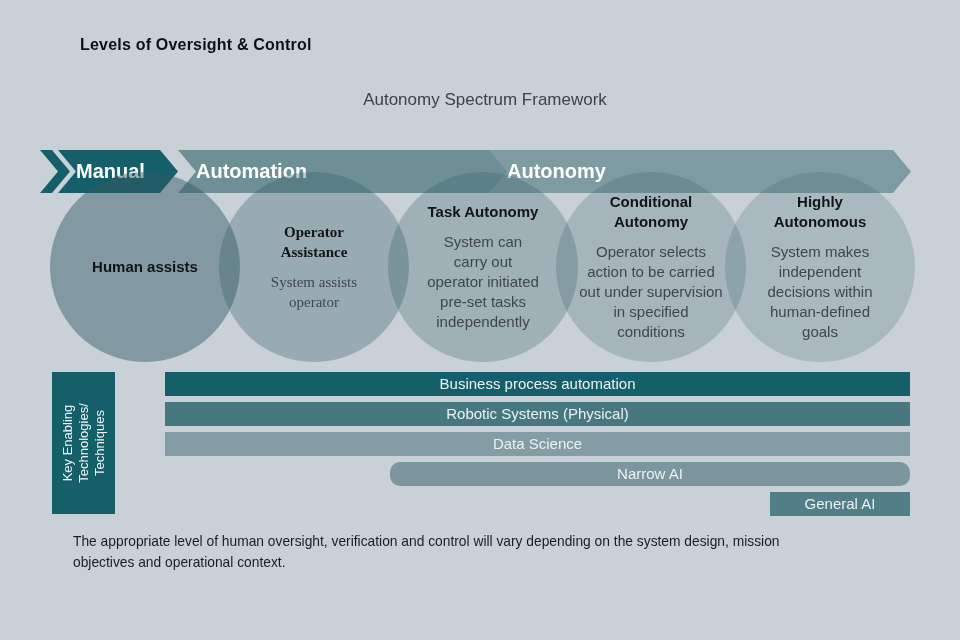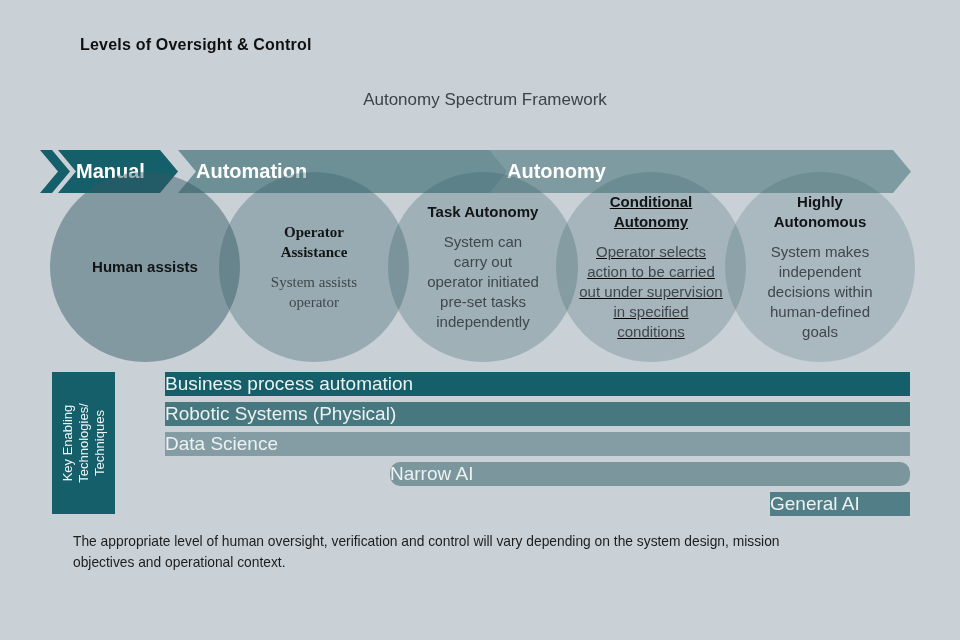--- a/index.html
+++ b/index.html
@@ -29,33 +29,33 @@
   .seg-autonomy{left:489px;width:422px;background:#7e9ba1;
     clip-path:polygon(0 0,404px 0,422px 50%,404px 100%,0 100%,18px 50%);}
 
   
   .level-circle{top:172px;width:190px;height:190px;border-radius:50%;
     display:flex;flex-direction:column;align-items:center;justify-content:center;
     text-align:center;box-sizing:border-box;padding:0 14px;}
   .c1{left:50px;background:rgba(50,90,99,0.47);}
   .c2{left:219px;background:rgba(50,90,99,0.32);font-family:Liberation Serif, serif;}
   .c3{left:388px;background:rgba(50,90,99,0.28);}
-  .c4{left:556px;background:rgba(50,90,99,0.24);text-decoration:underline;}
+  .c4{left:556px;background:rgba(50,90,99,0.24);}
   .c5{left:725px;background:rgba(50,90,99,0.20);}
   .level-title{font-weight:bold;font-size:15px;color:#121416;line-height:20px;}
   .level-body{font-size:15px;color:#3f474c;line-height:20px;margin-top:10px;}
 
   
   .key-box{left:52px;top:372px;width:63px;height:142px;background:#155f6a;
     display:flex;align-items:center;justify-content:center;}
   .key-box-label{transform:rotate(-90deg);transform-origin:center;
     color:#f2f5f6;font-size:13px;line-height:16px;text-align:center;white-space:pre-line;}
 
-  .tech-bar{height:24px;line-height:24px;text-align:left;
-    color:#ecf1f2;font-size:19px;}
+  .tech-bar{height:24px;line-height:24px;text-align:center;
+    color:#ecf1f2;font-size:15px;}
   .bar1{left:165px;top:372px;width:745px;background:#155f6a;}
   .bar2{left:165px;top:402px;width:745px;background:#47787f;}
   .bar3{left:165px;top:432px;width:745px;background:#849da4;}
   .bar4{left:390px;top:462px;width:520px;background:#7b969d;border-radius:10px;}
   .bar5{left:770px;top:492px;width:140px;background:#527e87;}
 
   
   .footnote{left:73px;top:530px;width:860px;font-size:15px;line-height:21px;color:#1d1d1d;
     transform:scaleX(0.92);transform-origin:left top;}
 </style>

